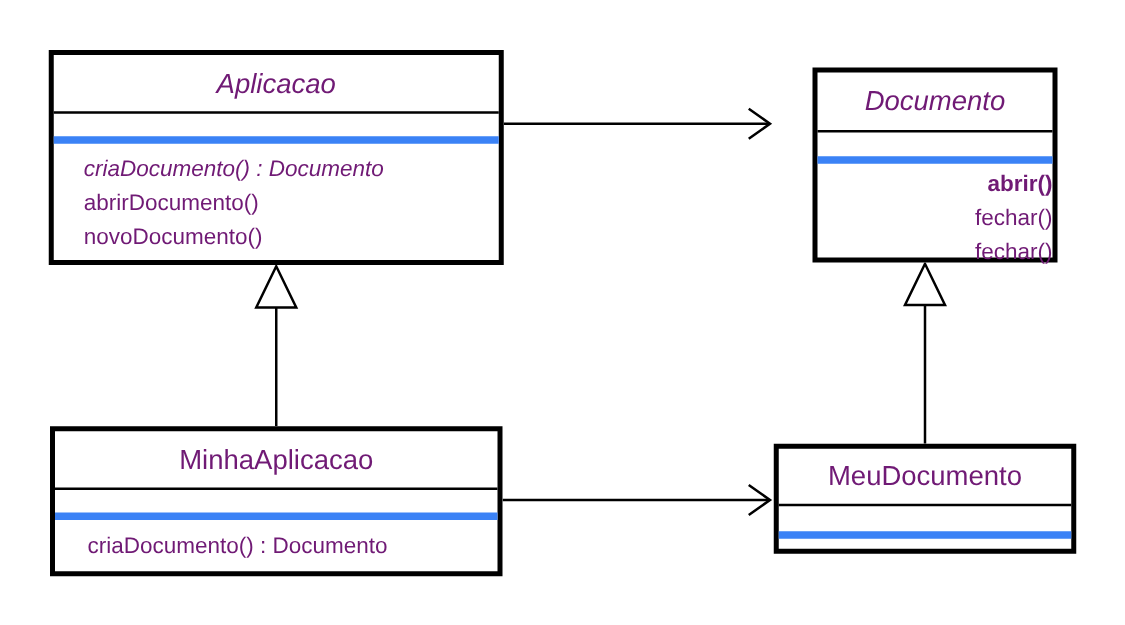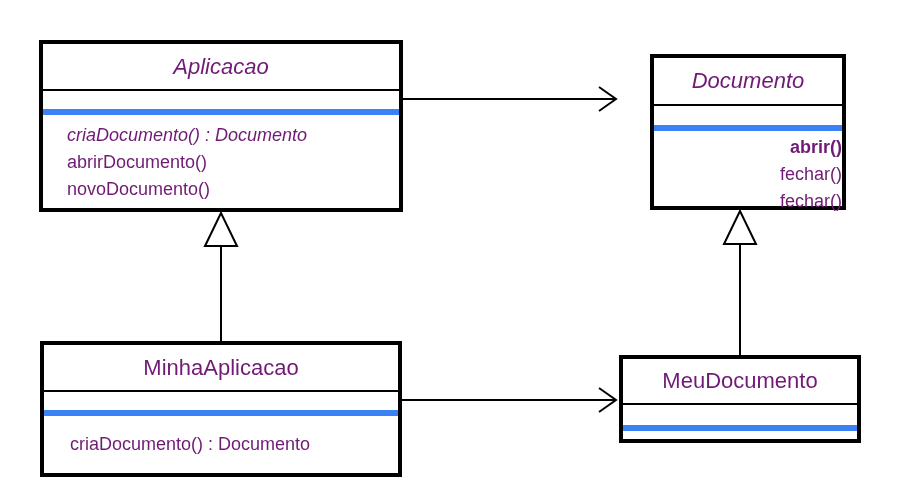--- a/index.html
+++ b/index.html
@@ -62,21 +62,21 @@
   #box-aplicacao      { left: 39px;  top: 40px;  width: 364px; height: 172px; }
   #box-aplicacao .compartment-title   { height: 45px; }
   #box-aplicacao .compartment-attrs   { height: 20px; }
   #box-aplicacao .compartment-methods { padding: 7px 0 0 24px; }
 
   #box-documento      { left: 650px; top: 54px;  width: 196px; height: 156px; }
   #box-documento .compartment-title   { height: 46px; }
   #box-documento .compartment-attrs   { height: 21px; }
   #box-documento .compartment-methods { padding: 3px 0 0 15px; text-align: right; }
 
-  #box-minhaaplicacao { left: 40px;  top: 341px; width: 362px; height: 136px; }
+  #box-minhaaplicacao { left: 40px;  top: 341px; width: 362px; height: 120px; }
   #box-minhaaplicacao .compartment-title   { height: 45px; }
   #box-minhaaplicacao .compartment-attrs   { height: 20px; }
   #box-minhaaplicacao .compartment-methods {
     display: flex;
     align-items: center;
     padding-left: 26px;
   }
 
   #box-meudocumento   { left: 619px; top: 355px; width: 242px; height: 88px; }
   #box-meudocumento .compartment-title   { height: 44px; }

